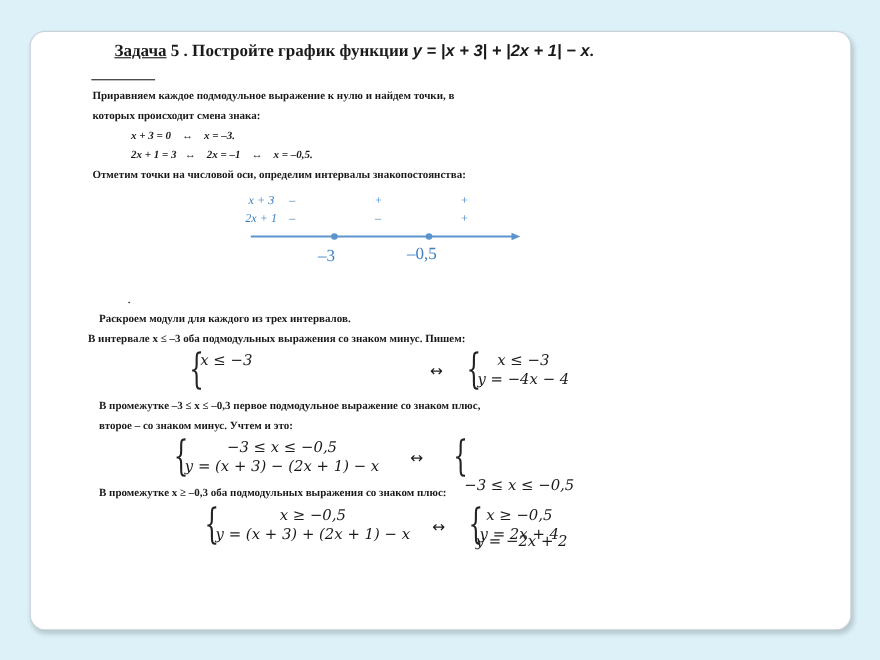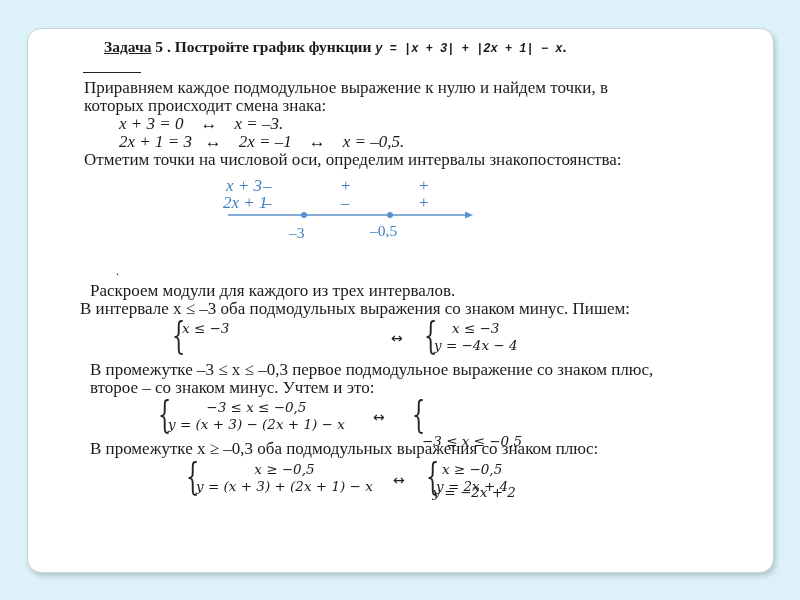--- a/index.html
+++ b/index.html
@@ -13,25 +13,25 @@
     .card {
       position: absolute; left: 27px; top: 28px; width: 745px; height: 543px;
       background: #ffffff;
       border-radius: 14px;
       border: 1px solid #c9d3d8;
       box-shadow: 2px 3px 5px rgba(0,0,0,0.18);
     }
     .abs { position: absolute; white-space: nowrap; }
     .title { left: 104px; top: 38px; font-size: 15.5px; font-weight: bold; }
     .title .u { text-decoration: underline; }
-    .title .math { font-family: Liberation Mono, monospace; font-style: italic; font-weight: bold; font-size: 12px; }
+    .title .math { font-family: Liberation Sans, sans-serif; font-style: italic; font-weight: bold; font-size: 15px; }
     .rule { position: absolute; left: 83px; top: 72px; width: 58px; height: 1px; background: #222; }
-    .p { font-size: 17px; left: 84px; line-height: 18px; }
+    .p { font-size: 10px; left: 84px; line-height: 18px; font-weight: bold; }
     .i { font-style: italic; margin-left: 35px; }
-    .blue { color: #3d7fc2; font-size: 17px; }
+    .blue { color: #3d7fc2; font-size: 11px; }
     .axislabel { color: #3d7fc2; font-size: 15.5px; }
     .sys { font-family: "DejaVu Serif", serif; font-size: 13.5px; line-height: 17px; }
     .sys .brace { position: absolute; left: 0; top: -4px; font-size: 38px; line-height: 38px; font-family: "DejaVu Serif", serif; font-weight: 100; transform: scaleX(0.55); transform-origin: left top; color: #222; }
     .sys .lines { position: absolute; left: 10px; top: 0; text-align: center; }
     .sys .lines div { font-style: italic; }
     .arrow { font-size: 14px; font-family: "DejaVu Sans", sans-serif; }
   </style>
 </head>
 <body>
 

